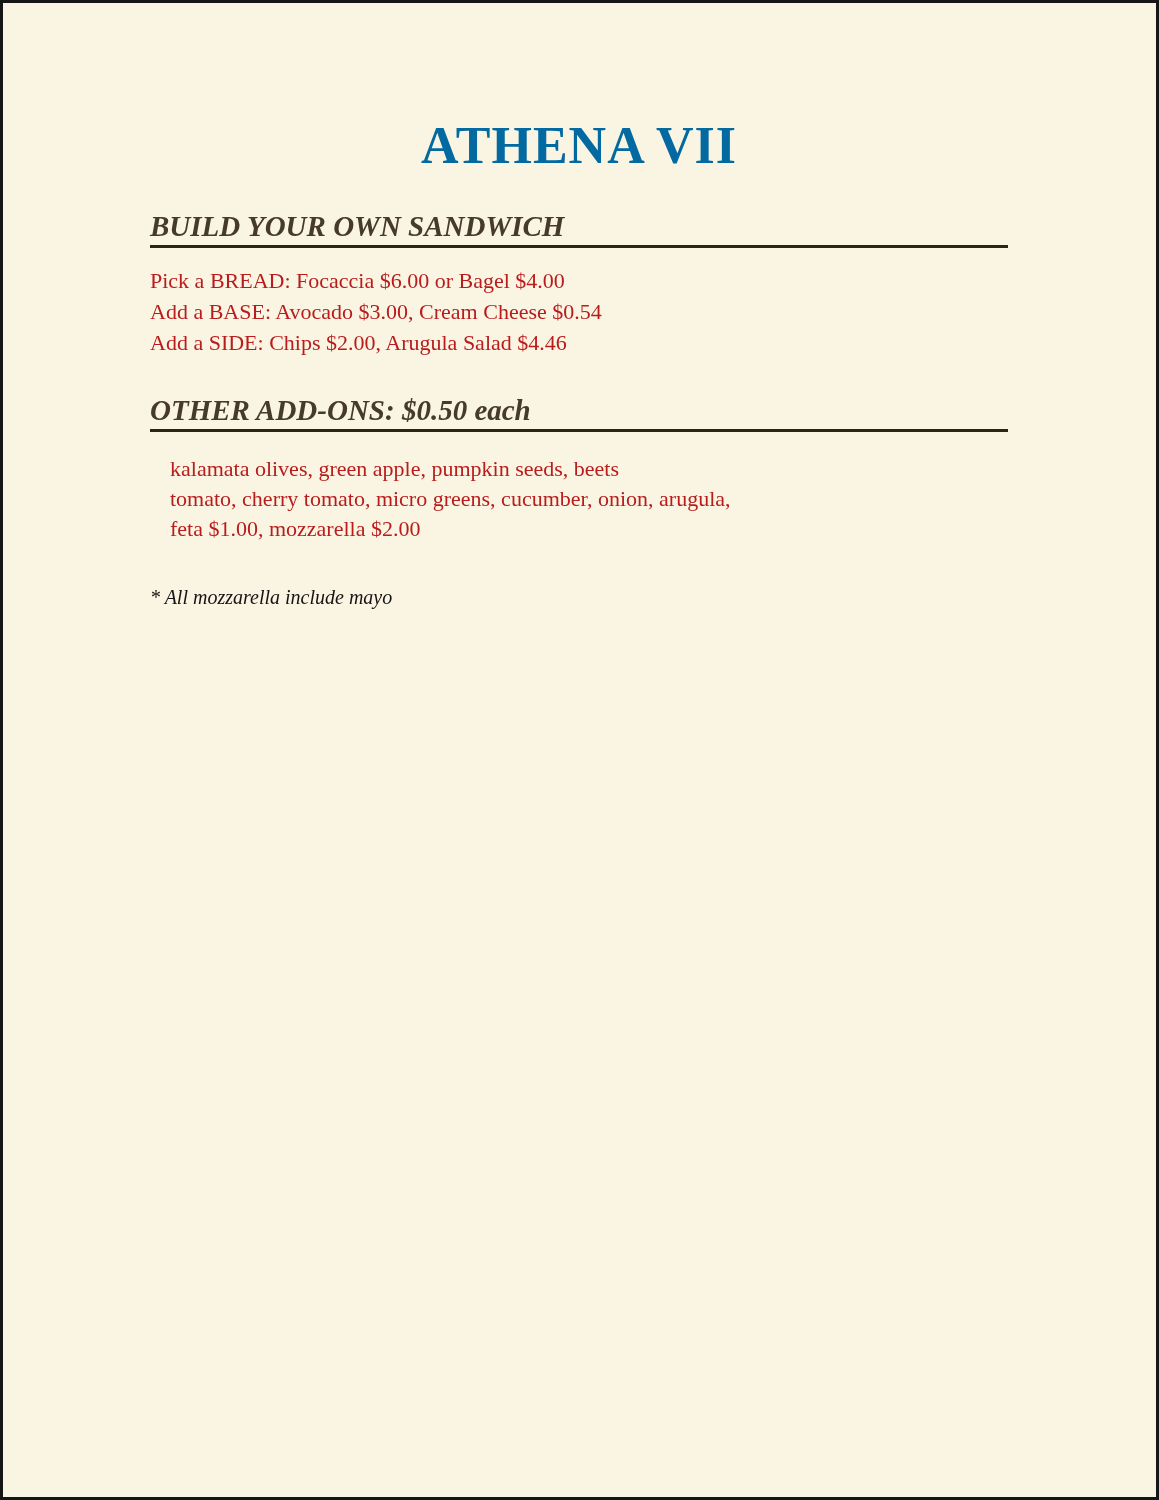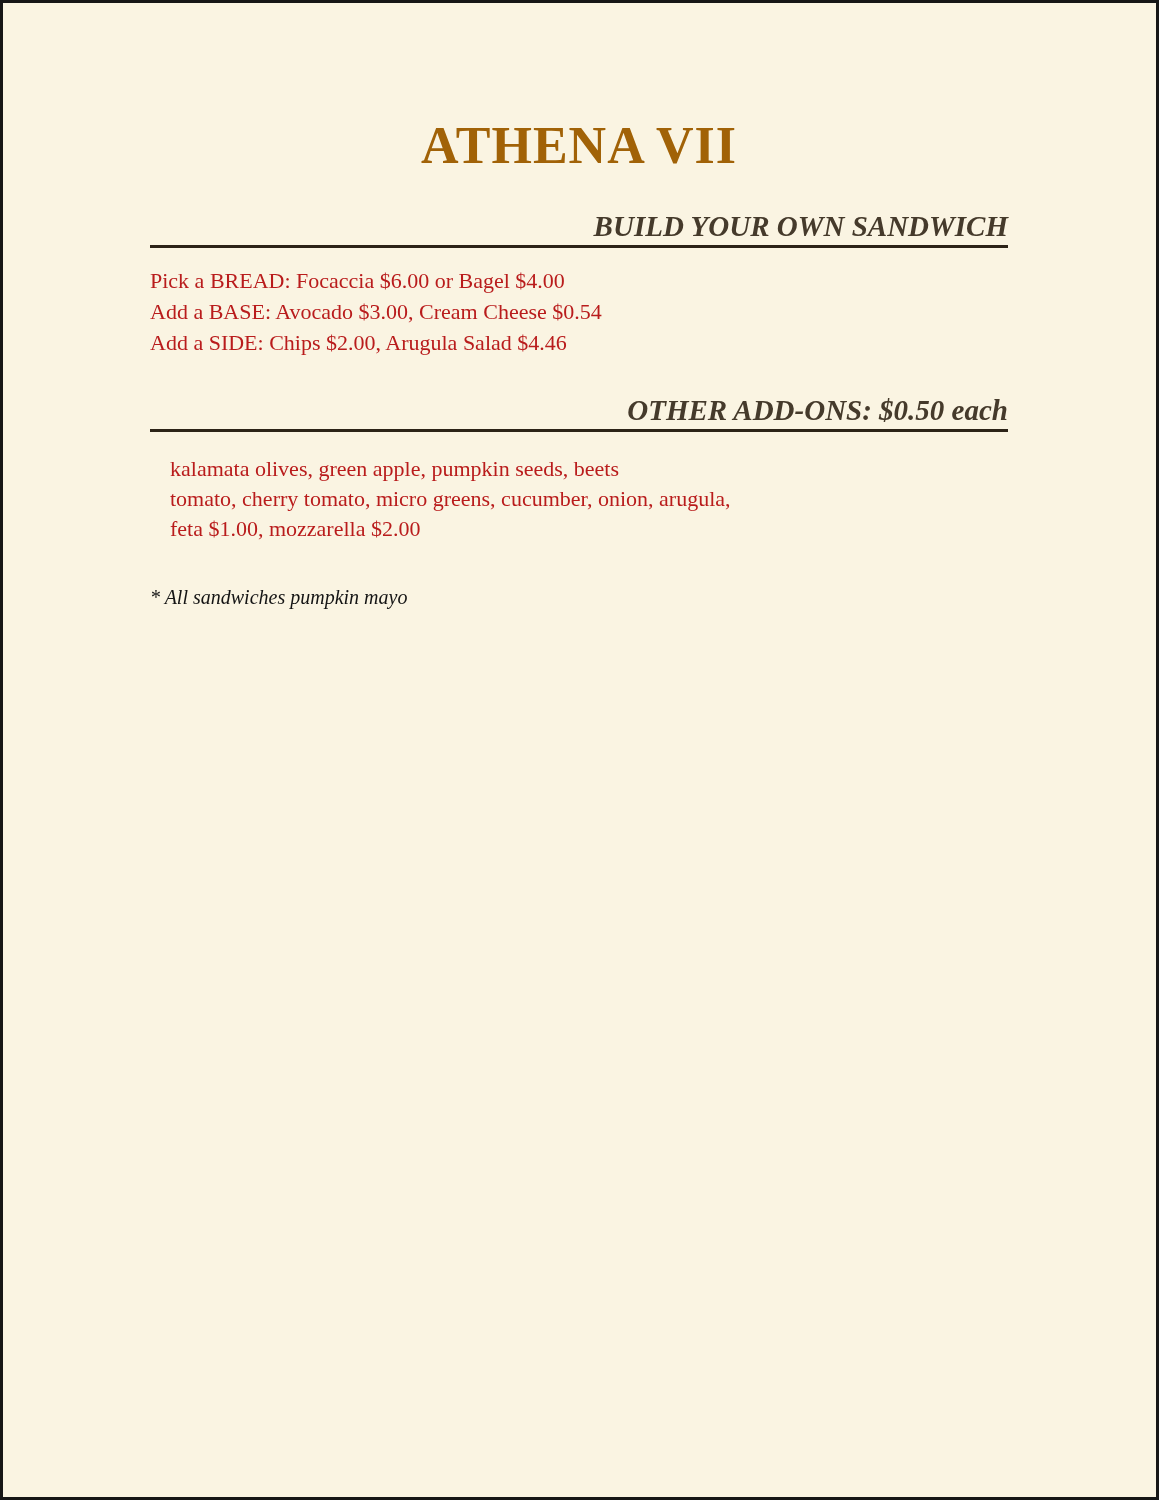--- a/index.html
+++ b/index.html
@@ -17,29 +17,29 @@
   .content {
     margin-left: 147px;
     width: 858px;
   }
   .menu-title {
     margin-top: 115px;
     font-size: 52px;
     line-height: 56px;
     font-weight: bold;
     text-align: center;
-    color: #a16207;
+    color: #0369a1;
     letter-spacing: 1px;
   }
   .section-heading {
     font-size: 29px;
     line-height: 32px;
     font-weight: bold;
     font-style: italic;
-    text-align: right;
+    text-align: left;
     color: #453A2B;
     border-bottom: 3px solid #2C2317;
     padding-bottom: 3px;
   }
   .heading-1 { margin-top: 36px; }
   .heading-2 { margin-top: 36px; }
   .heading-3 { margin-top: 22px; }
   .section-body {
     font-size: 22px;
     line-height: 31px;
@@ -75,17 +75,17 @@
 
     <section>
       <h2 class="section-heading heading-2">OTHER ADD-ONS: $0.50 each</h2>
       <div class="section-body body-2">
         <p>kalamata olives, green apple, pumpkin seeds, beets</p>
         <p>tomato, cherry tomato, micro greens, cucumber, onion, arugula,</p>
         <p>feta $1.00, mozzarella $2.00</p>
       </div>
     </section>
 
-    <p class="footnote">* All sandwiches pumpkin mayo</p>
+    <p class="footnote">* All mozzarella include mayo</p>
 
 
   </div>
 </div>
 
 </body></html>

